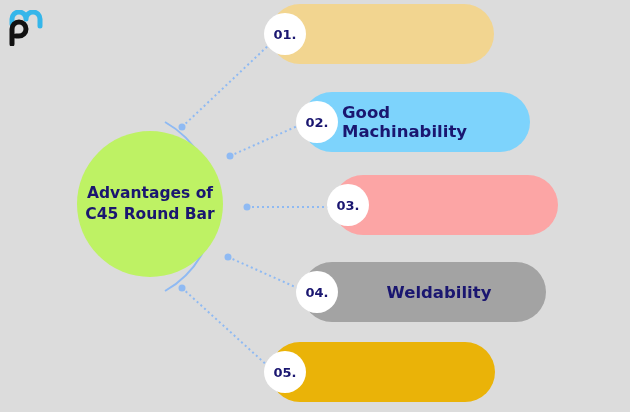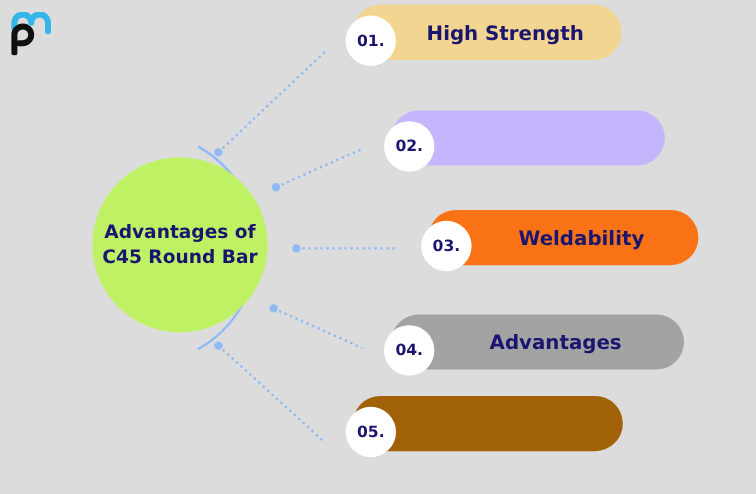--- a/index.html
+++ b/index.html
@@ -1,21 +1,21 @@
 <!DOCTYPE html>
 <html><head>
 <meta charset="utf-8">
 <style>
   html,body{margin:0;padding:0;}
   body{width:630px;height:412px;background:#dcdcdc;position:relative;overflow:hidden;font-family:"DejaVu Sans",sans-serif;}
   .logo{position:absolute;left:8px;top:10px;width:48px;height:36px;}
   svg.lines{position:absolute;left:0;top:0;}
   .center{position:absolute;left:77px;top:131px;width:146px;height:146px;border-radius:50%;background:#bef264;display:flex;align-items:center;justify-content:center;text-align:center;}
   .center span{color:#1a1670;font-weight:bold;font-size:15.5px;line-height:21px;width:130px;}
-  .pill{position:absolute;height:46px;border-radius:30px;display:flex;align-items:center;margin-left:24px;}
+  .pill{position:absolute;height:60px;border-radius:30px;display:flex;align-items:center;}
   .pill .num{position:absolute;left:-6px;top:9px;width:42px;height:42px;border-radius:50%;background:#fff;display:flex;align-items:center;justify-content:center;color:#1a1670;font-weight:bold;font-size:13px;}
   .pill .label{position:absolute;left:40px;right:10px;top:0;bottom:0;display:flex;align-items:center;justify-content:center;color:#1a1670;font-weight:bold;font-size:16.5px;}
 </style>
 </head>
 <body>
 
 <svg class="logo" viewBox="0 0 48 36">
   <path d="M4 14 V9 a7 7 0 0 1 14 0 M18 9 a7 7 0 0 1 14 0 V16" fill="none" stroke="#35b6ea" stroke-width="5" stroke-linecap="round"></path>
   <path d="M4 34 V19 a7 7 0 1 1 7 7 H8" fill="none" stroke="#111" stroke-width="5" stroke-linecap="round"></path>
 </svg>
@@ -37,32 +37,31 @@
     <circle cx="182" cy="288" r="3.5"></circle>
   </g>
 </svg>
 
 <div class="center">
   <span>Advantages of C45 Round Bar</span>
 </div>
 
 <div class="pill" style="left:270px;top:4px;width:224px;background:#f2d590;">
   <div class="num">01.</div>
-  <div class="label">High Strength</div>
 </div>
 
-<div class="pill" style="left:302px;top:92px;width:228px;background:#c4b5fd;">
+<div class="pill" style="left:302px;top:92px;width:228px;background:#7dd3fc;">
   <div class="num">02.</div>
+  <div class="label">Good Machinability</div>
 </div>
 
-<div class="pill" style="left:333px;top:175px;width:225px;background:#f97316;">
+<div class="pill" style="left:333px;top:175px;width:225px;background:#fca5a5;">
   <div class="num">03.</div>
-  <div class="label">Weldability</div>
 </div>
 
 <div class="pill" style="left:302px;top:262px;width:244px;background:#a3a3a3;">
   <div class="num">04.</div>
-  <div class="label">Advantages</div>
+  <div class="label">Weldability</div>
 </div>
 
-<div class="pill" style="left:270px;top:330px;width:225px;background:#a16207;">
+<div class="pill" style="left:270px;top:342px;width:225px;background:#eab308;">
   <div class="num">05.</div>
 </div>
 
 </body></html>

